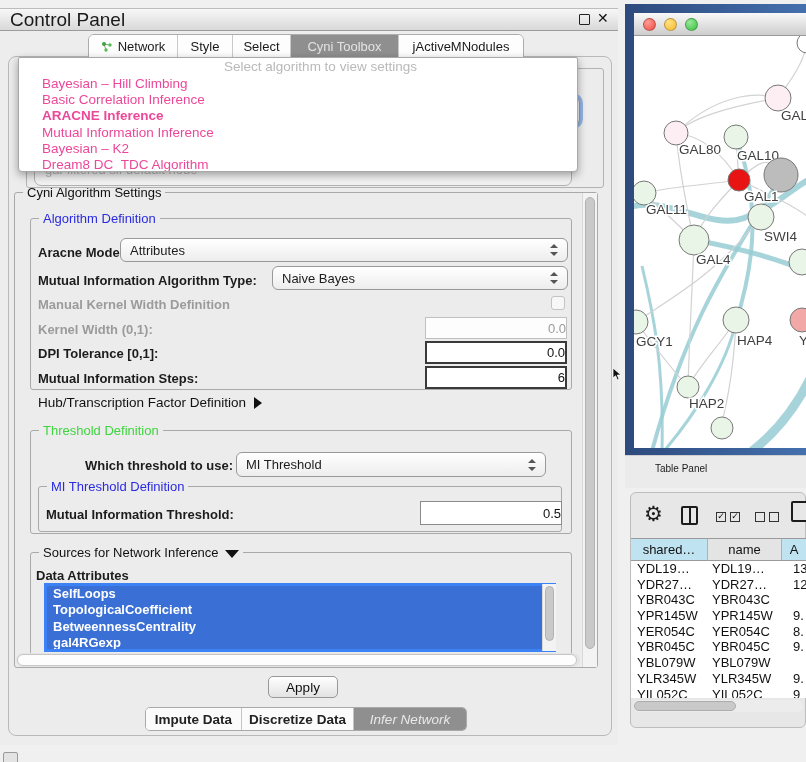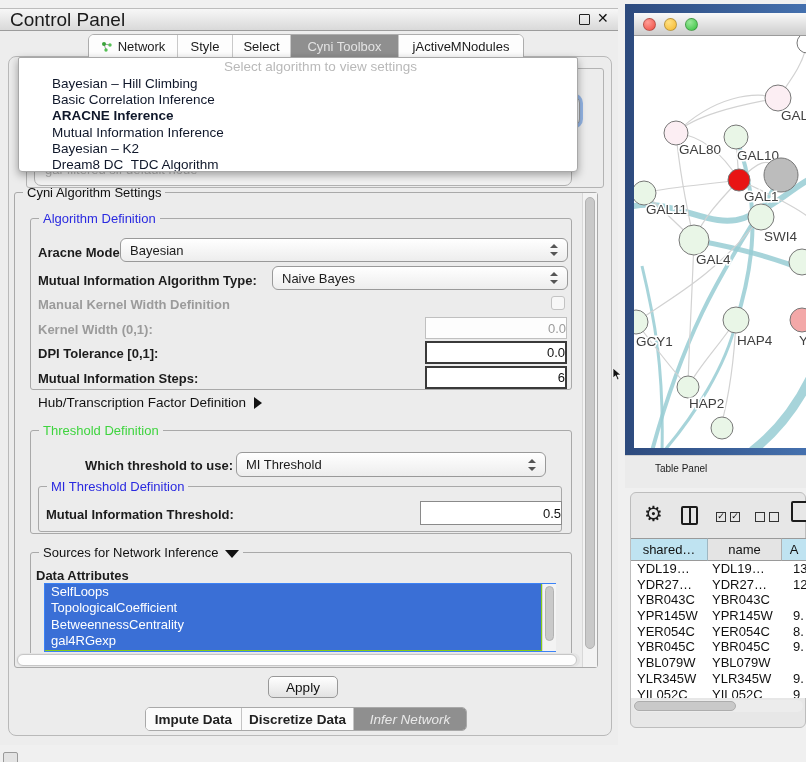--- a/index.html
+++ b/index.html
@@ -40,35 +40,35 @@
     text-align:right;display:flex;align-items:center;justify-content:flex-end;}
   .field.dis{border-color:#c0c0c0;color:#9b9b9b;background:#fdfdfd;}
   .field.strong{border:2px solid #3a3a3a;}
   .cbx{position:absolute;width:14px;height:14px;border:1px solid #c3c3c3;background:#f7f7f7;border-radius:3px;box-sizing:border-box;}
   .tri-r{display:inline-block;width:0;height:0;border-top:6px solid transparent;border-bottom:6px solid transparent;border-left:8px solid #111;margin-left:8px;vertical-align:middle;}
   .tri-d{display:inline-block;width:0;height:0;border-left:7px solid transparent;border-right:7px solid transparent;border-top:8px solid #111;margin-left:6px;vertical-align:middle;}
   
   .dropdown{left:18px;top:57px;width:560px;height:115px;background:#fff;border:1px solid #a8a8a8;border-radius:2px 2px 4px 4px;
     box-shadow:0 3px 9px rgba(0,0,0,.35);z-index:30;box-sizing:border-box;overflow:hidden;}
   .dd-prompt{height:18px;line-height:18px;text-align:center;color:#b9b9b9;font-size:13.5px;margin-left:45px;}
-  .dd-item{height:16.2px;line-height:16.2px;padding-left:13px;font-size:13.5px;color:#0f172a;white-space:nowrap;margin-left:20px;}
+  .dd-item{height:16.2px;line-height:16.2px;padding-left:23px;font-size:13.5px;color:#ec4899;white-space:nowrap;}
   .dd-item.b{font-weight:700;}
   
   .bg-group{left:26px;top:68px;width:578px;height:120px;border:1px solid #b3b3b3;border-radius:3px;z-index:4;box-sizing:border-box;}
   .bg-focus{left:300px;top:96px;width:280px;height:30px;border:1px solid #9a9a9a;border-radius:7px;background:#eef2f8;
     box-shadow:0 0 0 3px rgba(100,150,225,.65);z-index:5;box-sizing:border-box;}
   .bg-combo{left:34px;top:154px;width:538px;height:32px;border:1px solid #b0b0b0;border-radius:7px;background:#f1f1f1;
     z-index:5;box-sizing:border-box;font-size:13px;color:#b4b4b4;line-height:30px;padding-left:10px;}
   
   .vtrack{background:#f3f3f3;border-left:1px solid #d8d8d8;box-sizing:border-box;}
   .vthumb{position:absolute;background:#c9c9c9;border:1px solid #b2b2b2;border-radius:5px;box-sizing:border-box;}
   .htrack{background:#e4e4e4;border-radius:7px;}
   .hthumb{position:absolute;background:#fdfdfd;border:1px solid #c6c6c6;border-radius:6px;box-sizing:border-box;}
   
-  .attr-list{left:44px;top:583px;width:512px;height:69px;background:#84cc16;border:1px solid #3b82f6;box-sizing:border-box;overflow:hidden;z-index:2;}
+  .attr-list{left:44px;top:583px;width:512px;height:69px;background:#0f172a;border:3px solid #3b82f6;box-sizing:border-box;overflow:hidden;z-index:2;font-weight:bold;}
   .attr-item{height:16.4px;line-height:16.4px;padding-left:6px;font-size:13px;color:#fff;background:#3a6fd6;width:496px;box-sizing:border-box;white-space:nowrap;}
   .btn{left:268px;top:676px;width:70px;height:22px;border:1px solid #989898;border-radius:5px;background:linear-gradient(#ffffff,#e2e2e2);
     font-size:13.5px;color:#111;display:flex;align-items:center;justify-content:center;z-index:2;box-sizing:border-box;}
   
   .net-frame{left:625px;top:4px;width:181px;height:451px;background:linear-gradient(90deg,#2d4a7d,#4470ae);}
   .net-win{left:634px;top:13px;width:172px;height:435px;background:#fff;}
   .net-title{left:634px;top:13px;width:172px;height:23px;background:linear-gradient(#f9f9f9,#cdcdcd);
     border-bottom:1px solid #9b9b9b;box-sizing:border-box;border-radius:4px 0 0 0;}
   .light{position:absolute;top:5px;width:13px;height:13px;border-radius:50%;box-sizing:border-box;border:1px solid rgba(0,0,0,.25);}
   .net-svg{left:634px;top:36px;width:172px;height:412px;}
@@ -150,21 +150,21 @@
 
   <div class="abs vtrack" style="left:582px;top:193px;width:15px;height:474px;">
     <div class="vthumb" style="left:2px;top:4px;width:10px;height:452px;"></div>
   </div>
 
   <div class="abs gbox" style="left:30px;top:218px;width:542px;height:172px;">
     <span class="gtitle blue">Algorithm Definition</span>
   </div>
   <span class="lbl" style="left:38px;top:245px;">Aracne Mode:</span>
   <div class="combo" style="left:120px;top:238px;width:448px;height:24px;">
-    <span>Bayesian</span>
+    <span>Attributes</span>
     <span class="spin"></span>
   </div>
   <span class="lbl" style="left:38px;top:273px;">Mutual Information Algorithm Type:</span>
   <div class="combo" style="left:272px;top:266px;width:296px;height:24px;">
     <span>Naive Bayes</span>
     <span class="spin"></span>
   </div>
   <span class="lbl dis" style="left:38px;top:297px;">Manual Kernel Width Definition</span>
   <div class="cbx" style="left:551px;top:296px;"></div>
   <span class="lbl dis" style="left:38px;top:322px;">Kernel Width (0,1):</span>

